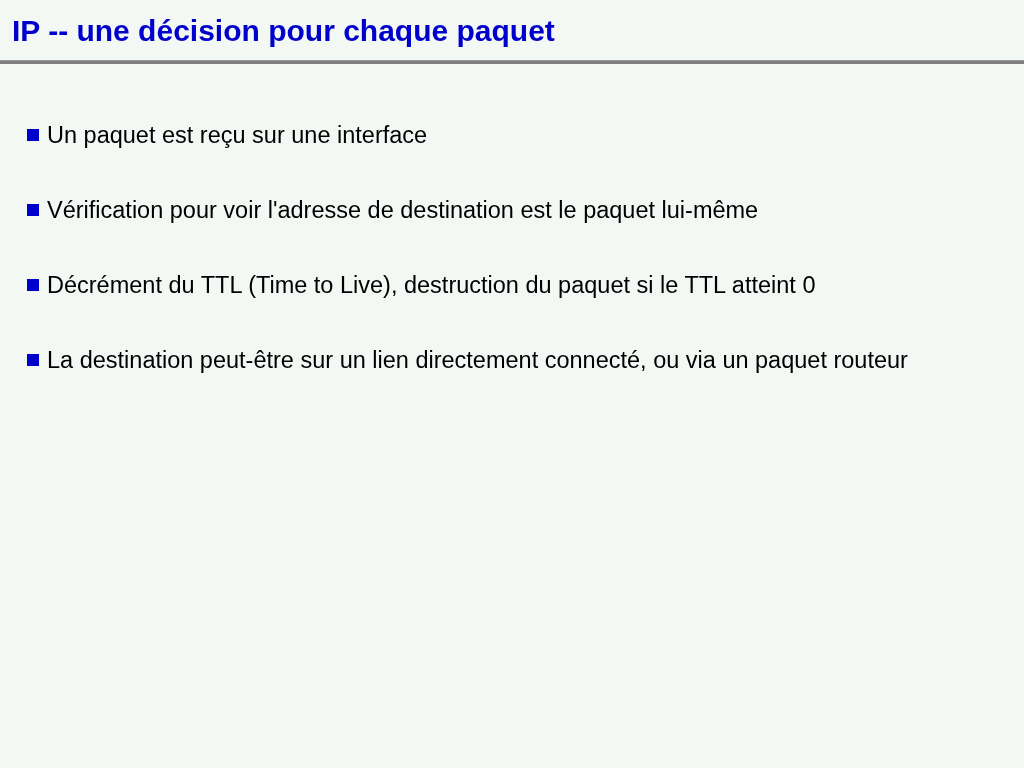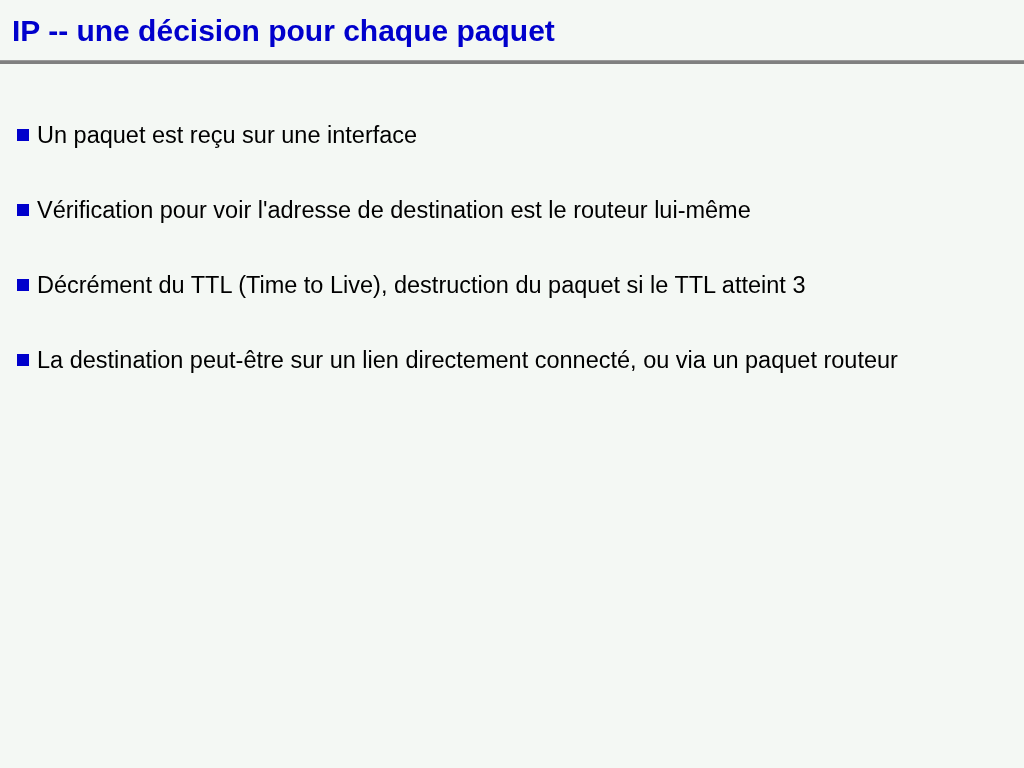--- a/index.html
+++ b/index.html
@@ -35,21 +35,21 @@
     position: absolute;
     left: 0;
     top: 60px;
     width: 1024px;
     height: 3px;
     background: #808080;
     border-top: 1px solid #9a9a9a;
   }
   .bullet-list {
     position: absolute;
-    left: 17px;
+    left: 27px;
     top: 118px;
     width: 976px;
   }
   .bullet-item {
     display: flex;
     align-items: flex-start;
     margin-bottom: 41px;
   }
   .bullet-marker {
     flex: 0 0 auto;
@@ -77,26 +77,26 @@
 
   <div class="bullet-list">
 
     <div class="bullet-item">
       <span class="bullet-marker"></span>
       <span class="bullet-text">Un paquet est reçu sur une interface</span>
     </div>
 
     <div class="bullet-item">
       <span class="bullet-marker"></span>
-      <span class="bullet-text">Vérification pour voir l'adresse de destination est le routeur lui-même</span>
+      <span class="bullet-text">Vérification pour voir l'adresse de destination est le paquet lui-même</span>
     </div>
 
     <div class="bullet-item">
       <span class="bullet-marker"></span>
-      <span class="bullet-text">Décrément du TTL (Time to Live), destruction du paquet si le TTL atteint 3</span>
+      <span class="bullet-text">Décrément du TTL (Time to Live), destruction du paquet si le TTL atteint 0</span>
     </div>
 
 
     <div class="bullet-item">
       <span class="bullet-marker"></span>
       <span class="bullet-text">La destination peut-être sur un lien directement connecté, ou via un paquet routeur</span>
     </div>
 
   </div>
 

